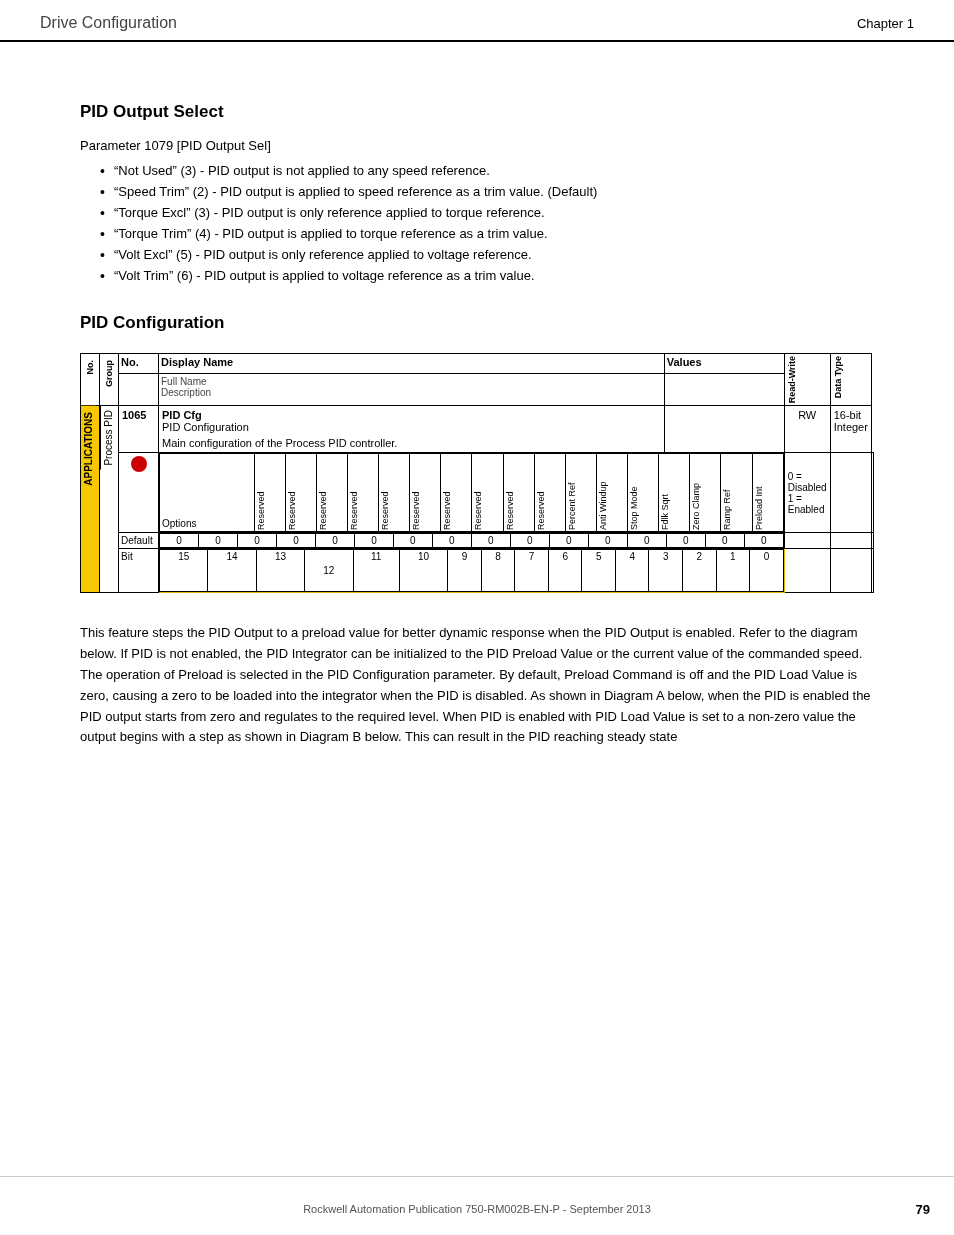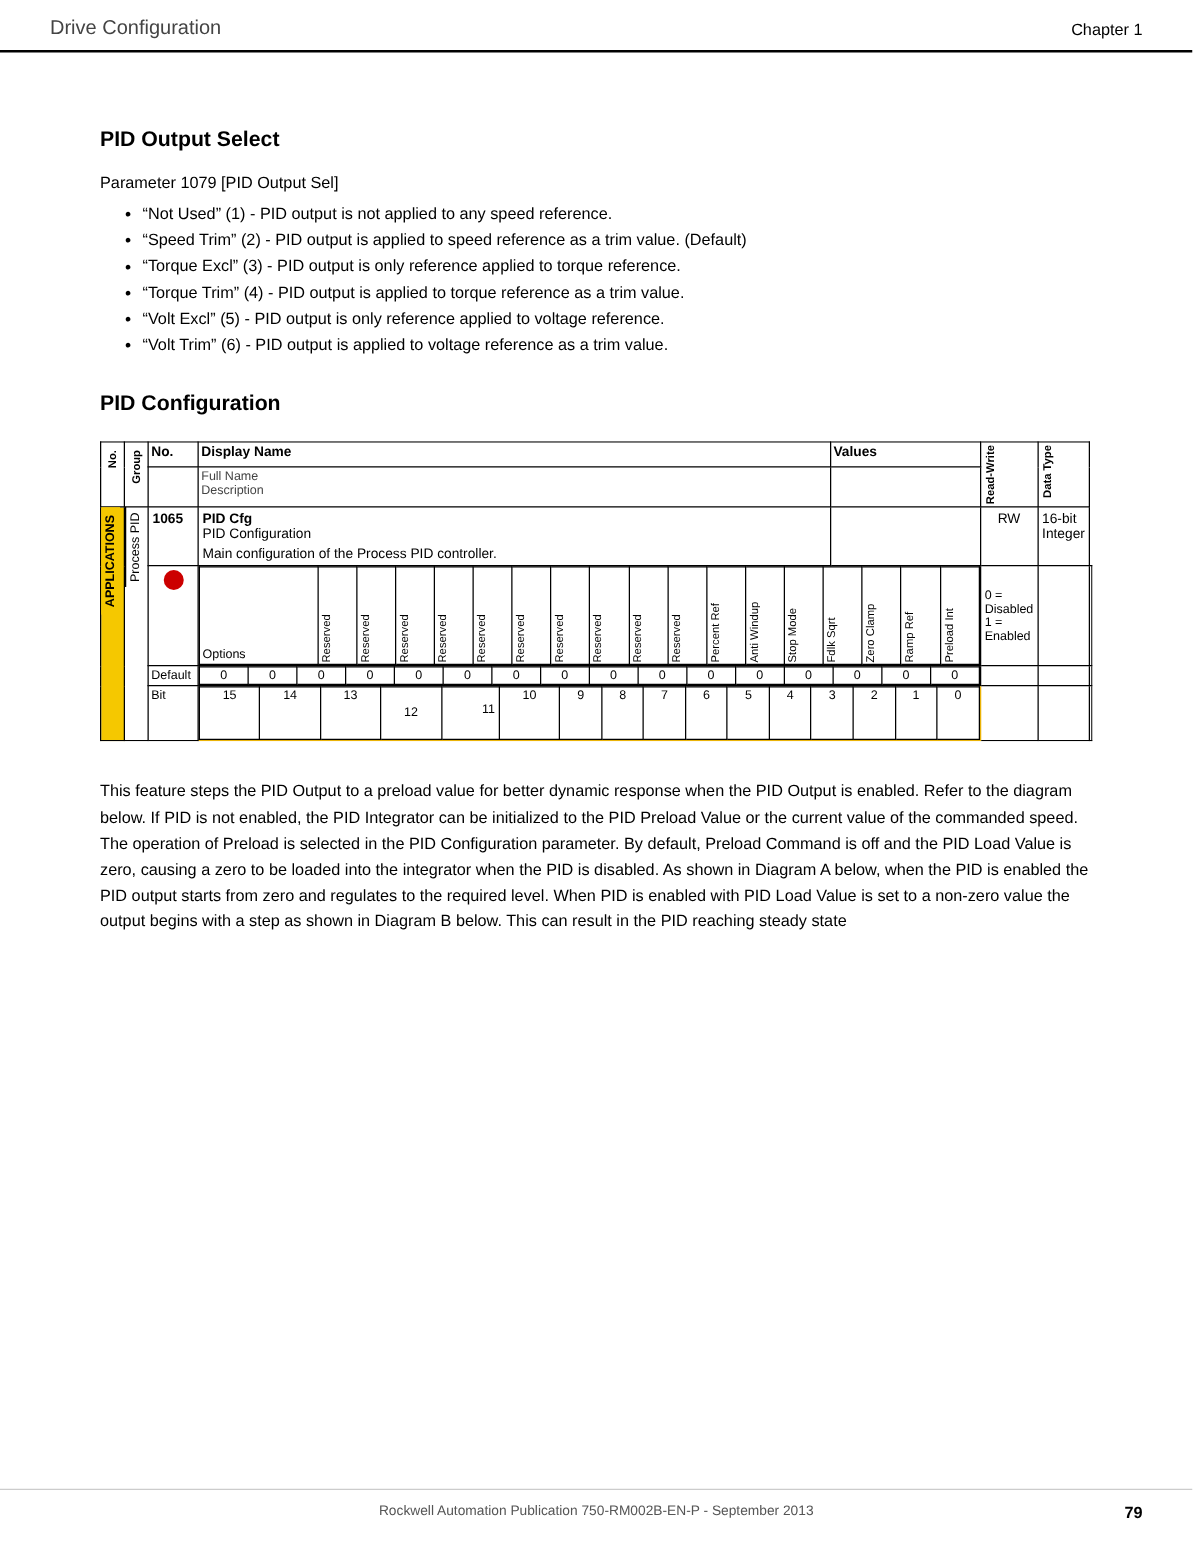--- a/index.html
+++ b/index.html
@@ -138,21 +138,21 @@
     <span class="header-bar-left">Drive Configuration</span>
     <span class="header-bar-right">Chapter 1</span>
   </div>
 
   <div class="content">
 
     <div>
       <div class="section-title">PID Output Select</div>
       <div class="param-text">Parameter 1079 [PID Output Sel]</div>
       <ul class="bullet-list">
-        <li>“Not Used” (1) - PID output is not applied to any speed reference.</li>
+        <li>“Not Used” (3) - PID output is not applied to any speed reference.</li>
         <li>“Speed Trim” (2) - PID output is applied to speed reference as a trim value. (Default)</li>
         <li>“Torque Excl” (3) - PID output is only reference applied to torque reference.</li>
         <li>“Torque Trim” (4) - PID output is applied to torque reference as a trim value.</li>
         <li>“Volt Excl” (5) - PID output is only reference applied to voltage reference.</li>
         <li>“Volt Trim” (6) - PID output is applied to voltage reference as a trim value.</li>
       </ul>
     </div>
 
     <div>
       <div class="section-title">PID Configuration</div>
@@ -324,21 +324,21 @@
                 <span>Bit</span>
               </td>
               <td colspan="2" style="border:1px solid #eab308; padding:0;">
                 <table style="border-collapse:collapse; width:100%; font-size:10px;">
                   <tbody>
                       <tr>
                     <td style="border:1px solid #000; padding:1px 3px; text-align:center;">15</td>
                     <td style="border:1px solid #000; padding:1px 3px; text-align:center;">14</td>
                     <td style="border:1px solid #000; padding:1px 3px; text-align:center;">13</td>
                     <td style="border:1px solid #000; padding:15px 3px; text-align:center;">12</td>
-                    <td style="border:1px solid #000; padding:12px 3px; text-align:right;">11</td>
+                    <td style="border:1px solid #000; padding:1px 3px; text-align:center;">11</td>
                     <td style="border:1px solid #000; padding:1px 3px; text-align:center;">10</td>
                     <td style="border:1px solid #000; padding:1px 3px; text-align:center;">9</td>
                     <td style="border:1px solid #000; padding:1px 3px; text-align:center;">8</td>
                     <td style="border:1px solid #000; padding:1px 3px; text-align:center;">7</td>
                     <td style="border:1px solid #000; padding:1px 3px; text-align:center;">6</td>
                     <td style="border:1px solid #000; padding:1px 3px; text-align:center;">5</td>
                     <td style="border:1px solid #000; padding:1px 3px; text-align:center;">4</td>
                     <td style="border:1px solid #000; padding:1px 3px; text-align:center;">3</td>
                     <td style="border:1px solid #000; padding:1px 3px; text-align:center;">2</td>
                     <td style="border:1px solid #000; padding:1px 3px; text-align:center;">1</td>
@@ -355,18 +355,18 @@
         </table>
       </div>
     </div>
 
     <div>
       <p class="param-text" style="line-height:1.6;">This feature steps the PID Output to a preload value for better dynamic response when the PID Output is enabled. Refer to the diagram below. If PID is not enabled, the PID Integrator can be initialized to the PID Preload Value or the current value of the commanded speed. The operation of Preload is selected in the PID Configuration parameter. By default, Preload Command is off and the PID Load Value is zero, causing a zero to be loaded into the integrator when the PID is disabled. As shown in Diagram A below, when the PID is enabled the PID output starts from zero and regulates to the required level. When PID is enabled with PID Load Value is set to a non-zero value the output begins with a step as shown in Diagram B below. This can result in the PID reaching steady state</p>
     </div>
 
   </div>
 
-  <div style="position:absolute; bottom:20px; left:0; right:0; display:flex; justify-content:center; align-items:center; border-top:1px solid #ccc; padding-top:11px;">
+  <div style="position:absolute; bottom:20px; left:0; right:0; display:flex; justify-content:center; align-items:center; border-top:1px solid #ccc; padding-top:26px;">
     <span style="font-size:11px; color:#555;">Rockwell Automation Publication 750-RM002B-EN-P - September 2013</span>
-    <span style="position:absolute; right:40px; font-size:13px; font-weight:bold;">79</span>
+    <span style="position:absolute; right:24px; font-size:13px; font-weight:bold;">79</span>
   </div>
 
 </div>
 
 </body></html>

